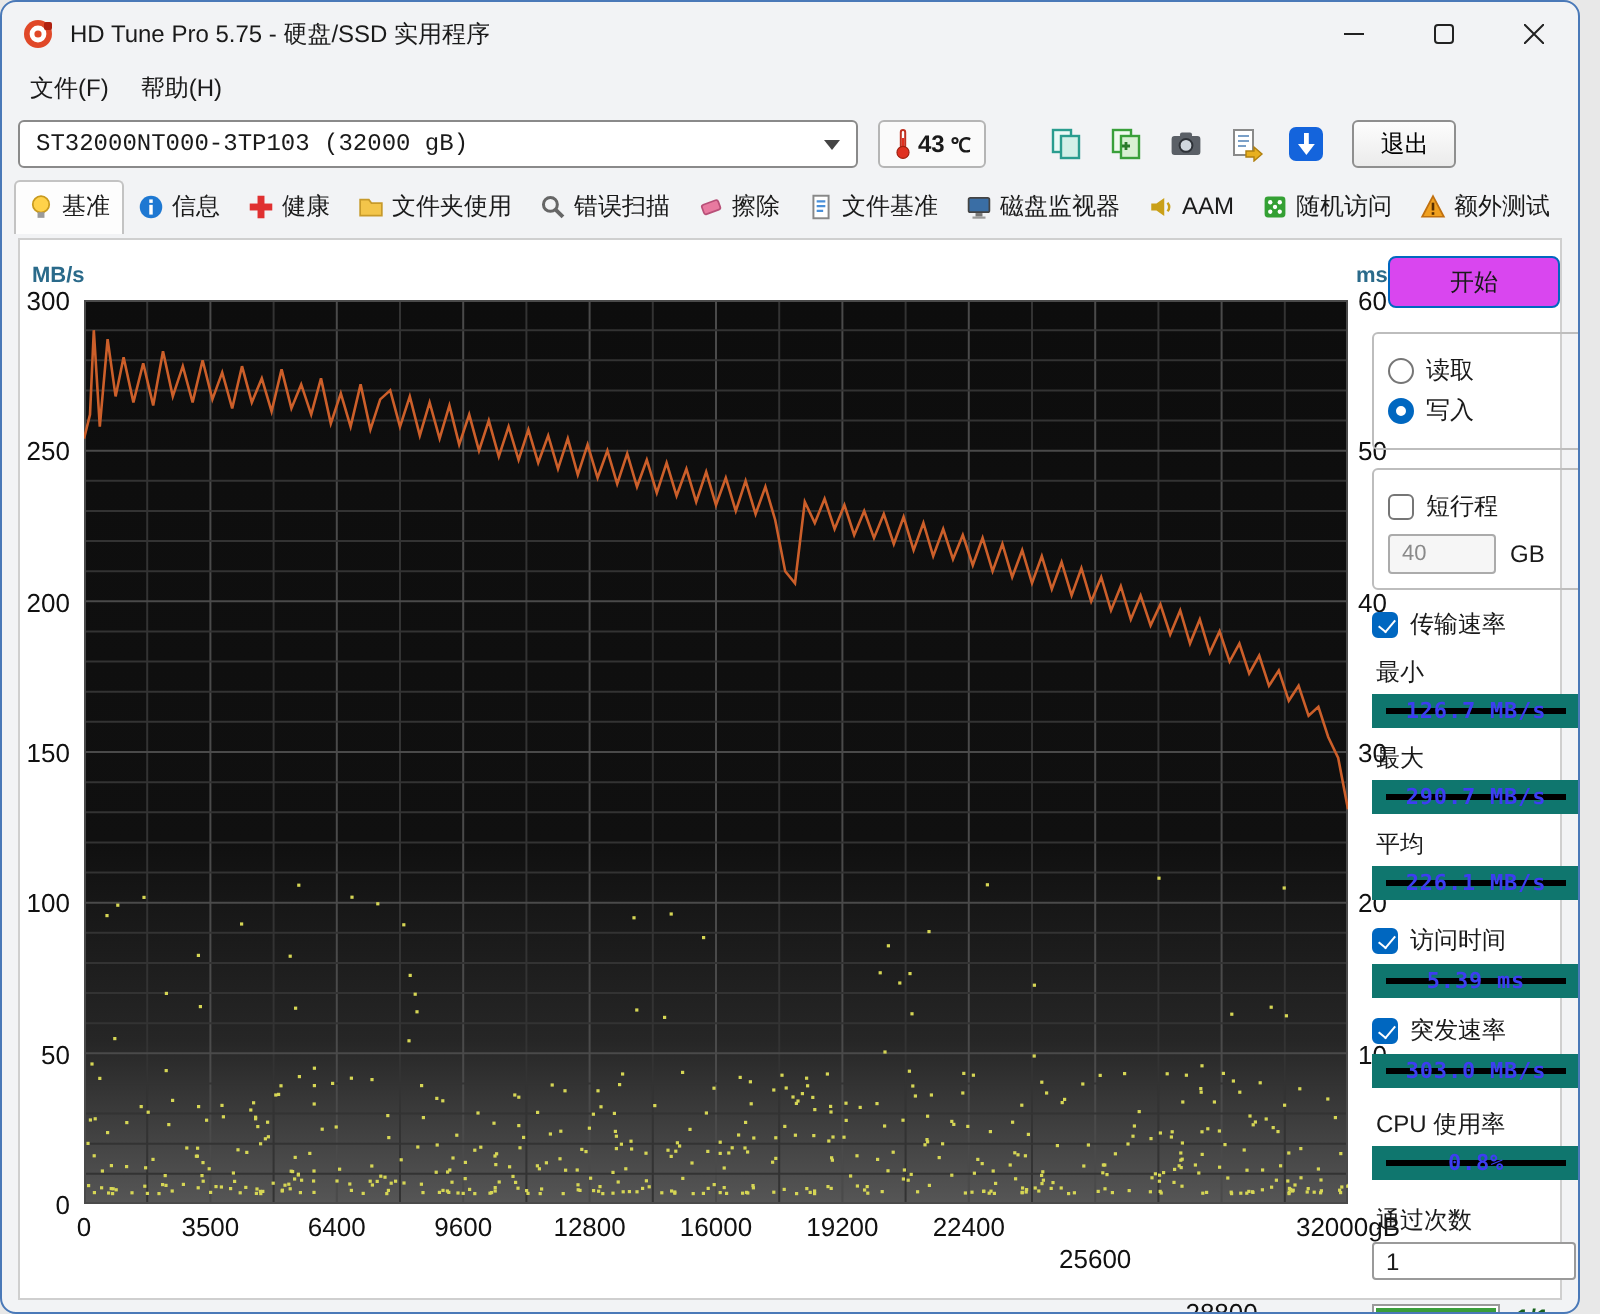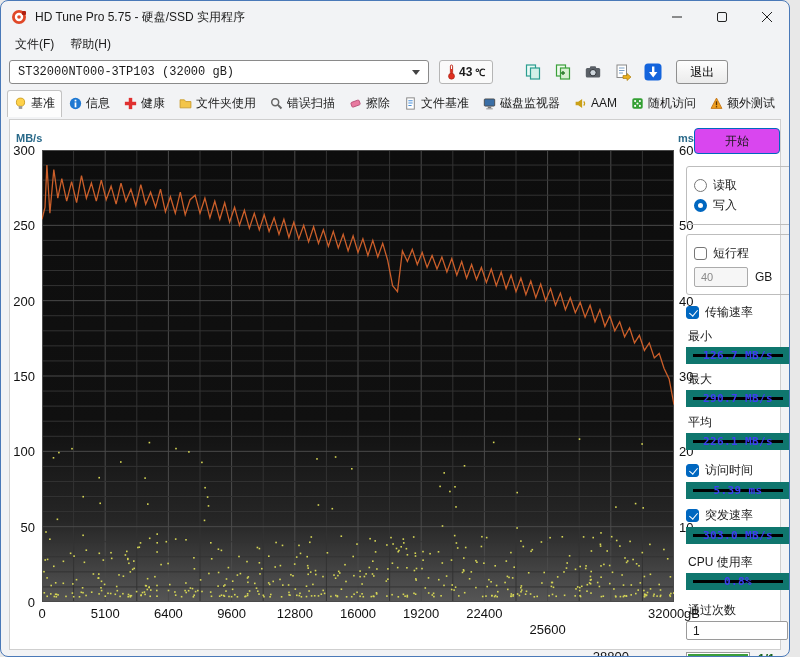--- a/index.html
+++ b/index.html
@@ -868,21 +868,21 @@
     <div class="ticks-right" id="ticks-right">
         <span class="tick" style="top: 23px;">60</span>
         <span class="tick" style="top: 98.3333px;">50</span>
         <span class="tick" style="top: 173.667px;">40</span>
         <span class="tick" style="top: 249px;">30</span>
         <span class="tick" style="top: 324.333px;">20</span>
         <span class="tick" style="top: 399.667px;">10</span>
       </div>
     <div class="ticks-x" id="ticks-x">
         <span class="tick" style="left: 0px; top: 0px;">0</span>
-        <span class="tick" style="left: 63.2px; top: 0px;">5100</span>
+        <span class="tick" style="left: 63.2px; top: 0px;">3500</span>
         <span class="tick" style="left: 126.4px; top: 0px;">6400</span>
         <span class="tick" style="left: 189.6px; top: 0px;">9600</span>
         <span class="tick" style="left: 252.8px; top: 0px;">12800</span>
         <span class="tick" style="left: 316px; top: 0px;">16000</span>
         <span class="tick" style="left: 379.2px; top: 0px;">19200</span>
         <span class="tick" style="left: 442.4px; top: 0px;">22400</span>
         <span class="tick" style="left: 505.6px; top: 16px;">25600</span>
         <span class="tick" style="left: 568.8px; top: 0px; margin-top: 43px;">28800</span>
         <span class="tick" style="left: 632px; top: 0px;">32000gB</span>
       </div>

